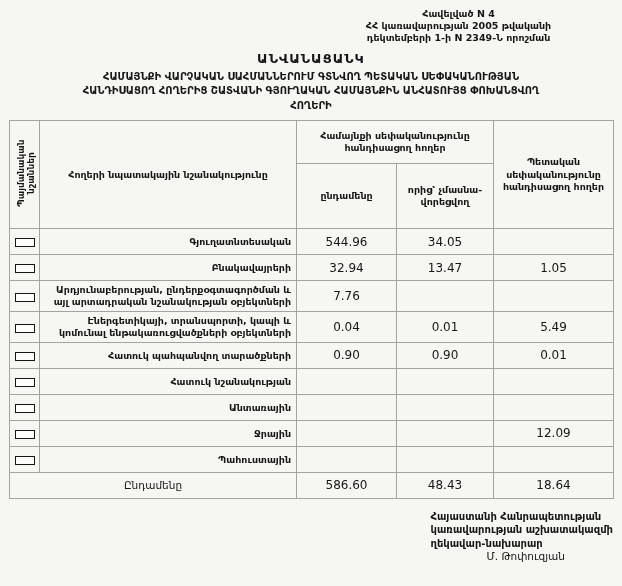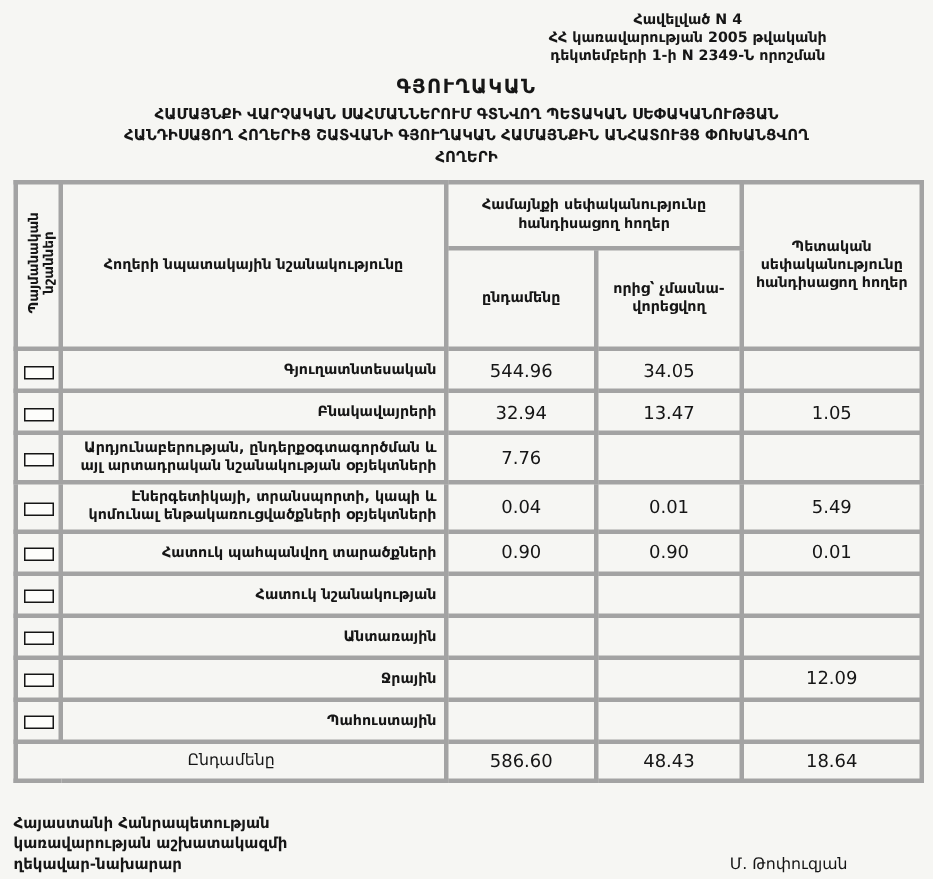--- a/index.html
+++ b/index.html
@@ -37,21 +37,21 @@
     margin-top: 4px;
   }
 
   table.land {
     width: 604px;
     border-collapse: collapse;
     margin-top: 7px;
     table-layout: fixed;
   }
   table.land th, table.land td {
-    border: 3px solid #a3a3a3;
+    border: 1px solid #a3a3a3;
     vertical-align: middle;
   }
   col.c-sym   { width: 30px; }
   col.c-label { width: 257px; }
   col.c-n1    { width: 100px; }
   col.c-n2    { width: 97px; }
   col.c-n3    { width: 120px; }
 
   thead th {
     font-size: 9.5px;
@@ -96,24 +96,25 @@
   tbody tr { height: 21px; }
 
   tfoot tr { height: 26px; }
   tfoot td.cell-total-label {
     font-size: 10.5px;
     text-align: center;
     padding: 3px 5px;
   }
 
   .footer {
-    margin-top: 21px;
+    margin-top: 11px;
     display: flex;
     justify-content: space-between;
     align-items: flex-end;
+    flex-direction: column;
   }
   .footer-left {
     font-size: 10px;
     font-weight: bold;
     line-height: 1.35;
   }
   .footer-signature {
     font-size: 10.5px;
     font-weight: normal;
     padding-right: 48px;
@@ -124,21 +125,21 @@
 <body>
 
 <div class="page">
 
   <div class="annex">
     <div>Հավելված N 4</div>
     <div>ՀՀ կառավարության 2005 թվականի</div>
     <div>դեկտեմբերի 1-ի N 2349-Ն որոշման</div>
   </div>
 
-  <div class="doc-title">ԳՅՈՒՂԱԿԱՆ</div>
+  <div class="doc-title">ԱՆՎԱՆԱՑԱՆԿ</div>
 
   <div class="doc-subtitle">
     <div>ՀԱՄԱՅՆՔԻ ՎԱՐՉԱԿԱՆ ՍԱՀՄԱՆՆԵՐՈՒՄ ԳՏՆՎՈՂ ՊԵՏԱԿԱՆ ՍԵՓԱԿԱՆՈՒԹՅԱՆ</div>
     <div>ՀԱՆԴԻՍԱՑՈՂ ՀՈՂԵՐԻՑ ՇԱՏՎԱՆԻ ԳՅՈՒՂԱԿԱՆ ՀԱՄԱՅՆՔԻՆ ԱՆՀԱՏՈՒՅՑ ՓՈԽԱՆՑՎՈՂ</div>
     <div>ՀՈՂԵՐԻ</div>
   </div>
 
   <table class="land">
     <colgroup>
       <col class="c-sym">

